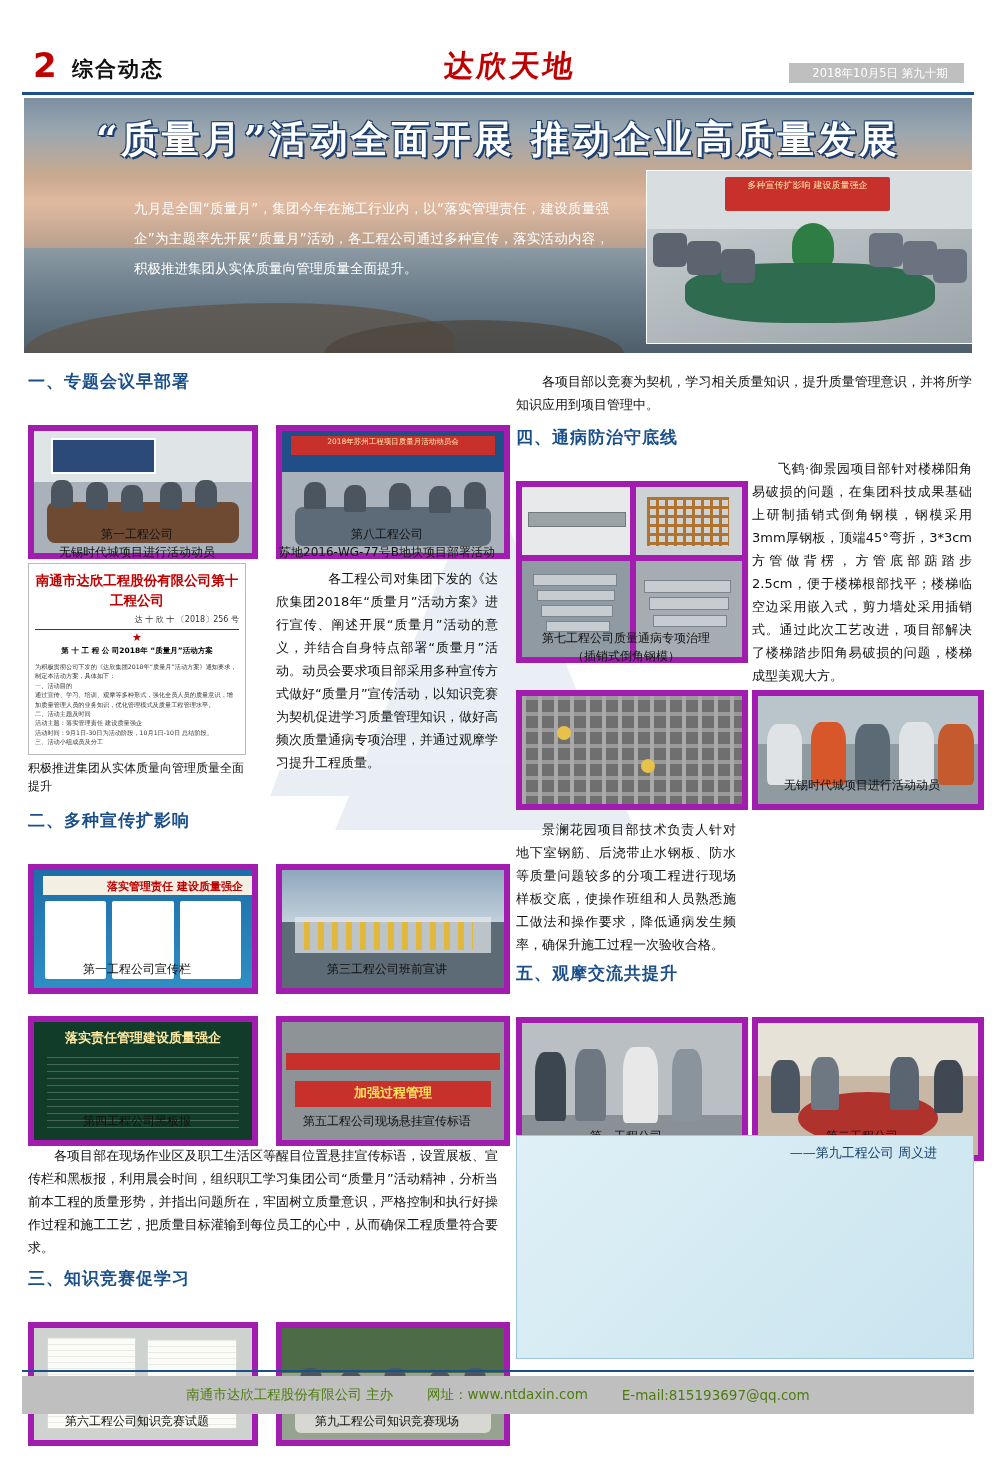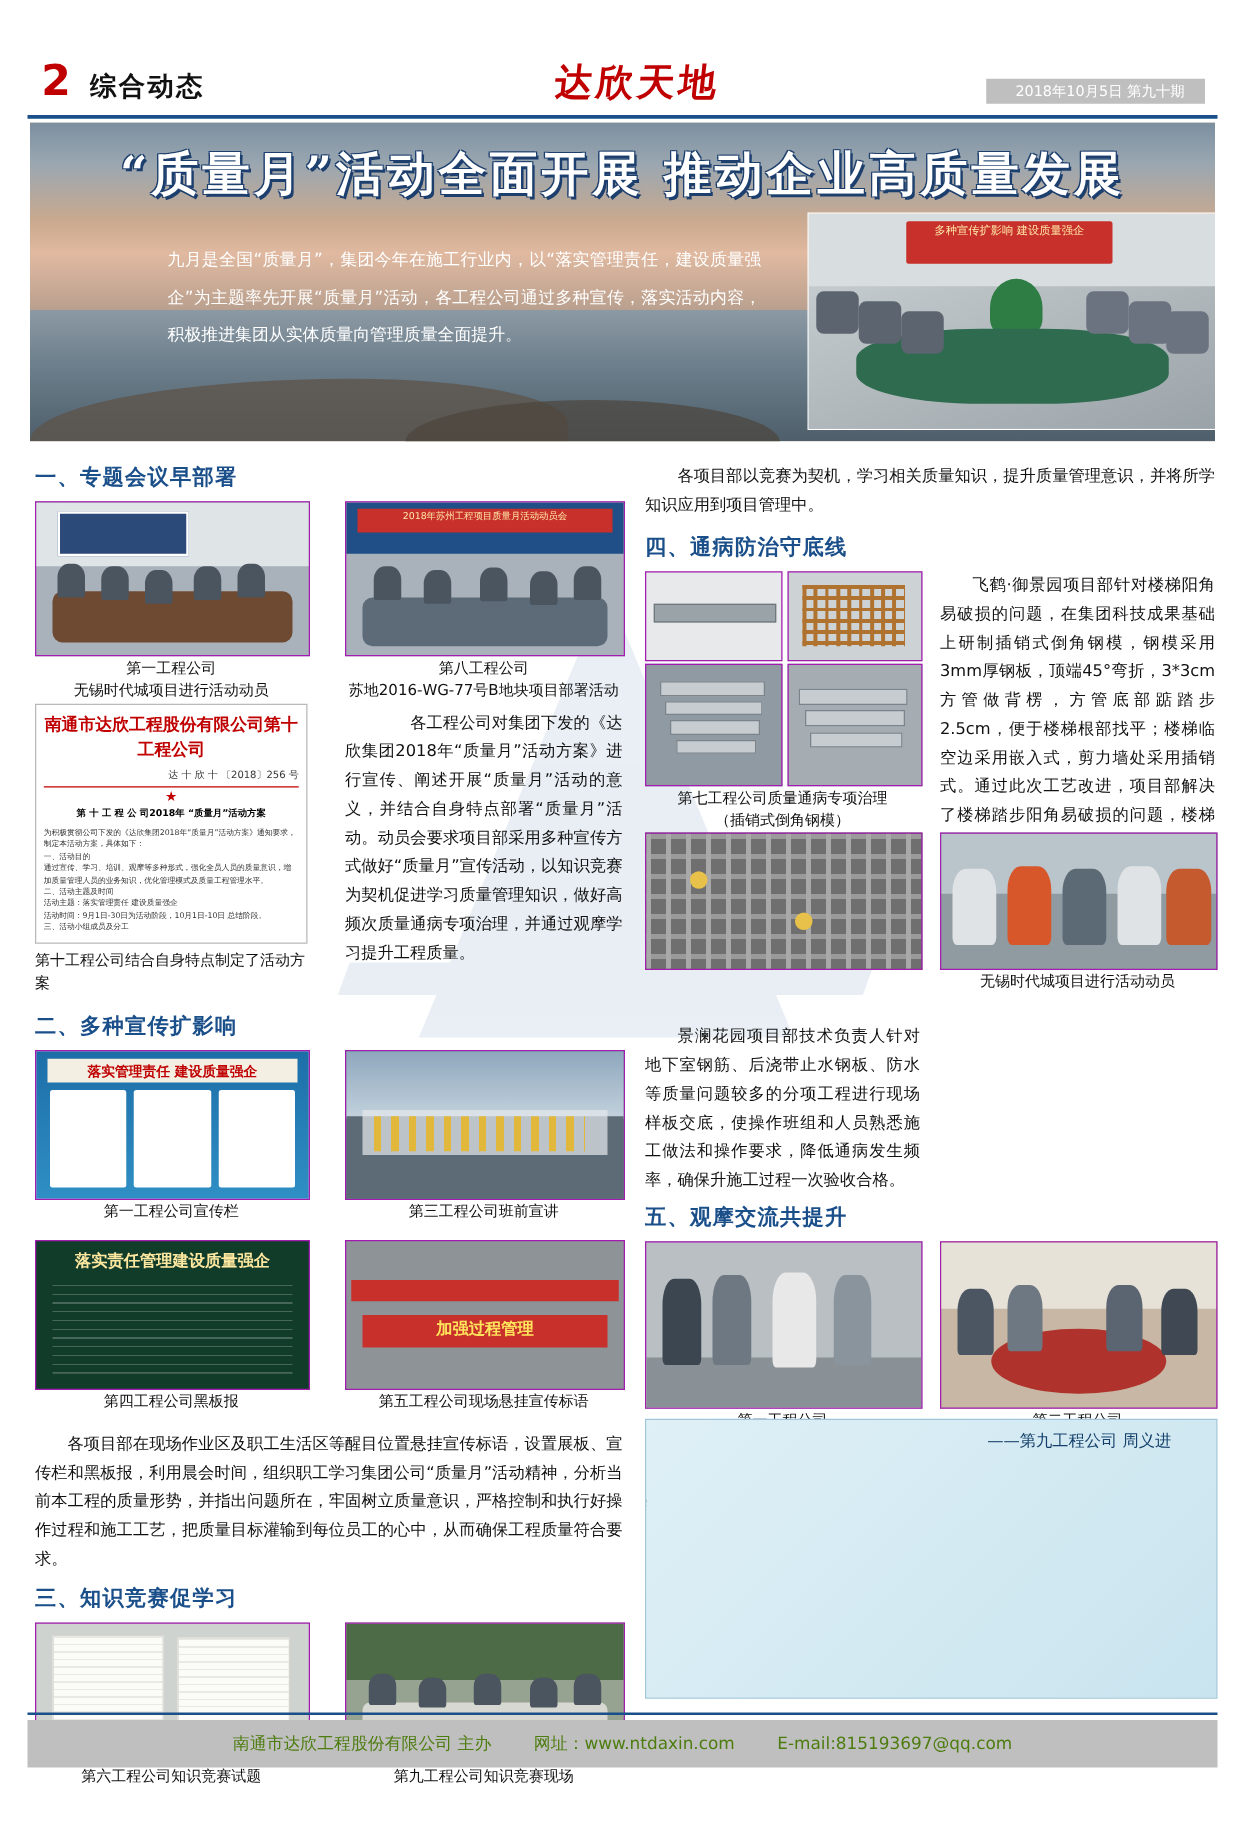--- a/index.html
+++ b/index.html
@@ -63,38 +63,38 @@
   
   .col-left{position:absolute;left:28px;top:370px;width:470px;}
   .col-right{position:absolute;left:516px;top:370px;width:456px;}
 
   .sec-h{font-size:17px;font-weight:bold;color:#1a4f8a;margin:0 0 8px 0;
      font-family:"DejaVu Sans","Liberation Sans",sans-serif;letter-spacing:1px;}
   .body-txt{font-size:13px;line-height:23px;color:#111;text-align:justify;text-indent:26px;
      font-family:"DejaVu Sans","Liberation Sans",sans-serif;}
   .cap{font-size:12px;line-height:18px;color:#111;text-align:center;}
 
-  .ph{position:relative;overflow:hidden;border:1px solid #a21caf;background:#c9cfd4;}
+  .ph{position:relative;overflow:hidden;border:6px solid #a21caf;background:#c9cfd4;margin-top:24px;}
 
   
   .mtg{background:#a9b2ba;}
   .mtg .wall{position:absolute;left:0;top:0;width:100%;height:42%;background:#dfe4e7;}
   .mtg .screen{position:absolute;left:8%;top:6%;width:46%;height:26%;background:#2b4a7a;border:2px solid #fff;}
   .mtg .tbl{position:absolute;left:6%;top:58%;width:88%;height:34%;background:#6f4a33;border-radius:8px;}
   .mtg .person{position:absolute;width:10%;height:22%;background:#4a5560;border-radius:40% 40% 10% 10%;}
 
   .redbox{border:1px solid #b9b9b9;background:#fff;}
   .doc-title{color:#c00000;font-weight:bold;text-align:center;font-size:13.5px;line-height:20px;}
   .doc-sub{text-align:center;font-size:8px;color:#333;line-height:12px;}
   .doc-star{text-align:center;color:#c00000;font-size:11px;line-height:12px;}
   .doc-line{font-size:6.2px;line-height:9.4px;color:#333;}
 
   .cn-board{background:linear-gradient(#1d6ea8,#2f8fc4);}
   .cn-board .hdr{position:absolute;left:4%;top:5%;width:92%;height:16%;background:#f3efe2;color:#c00000;
-     font-size:11px;font-weight:bold;text-align:center;line-height:200%;}
+     font-size:11px;font-weight:bold;text-align:center;line-height:200%;padding-left:32px;}
   .cn-board .cell{position:absolute;background:#ffffff;border-radius:2px;}
 
   .blackboard{background:#123c2a;}
   .blackboard .t{position:absolute;left:0;top:6%;width:100%;text-align:center;color:#ffe9a0;font-size:13px;font-weight:bold;}
   .blackboard .txt{position:absolute;left:6%;top:30%;width:88%;height:60%;
      background:repeating-linear-gradient(180deg,rgba(255,255,255,.22) 0 1px,transparent 1px 7px);}
 
   .banner-red{background:#8e9398;}
   .banner-red .b1{position:absolute;left:2%;top:26%;width:96%;height:15%;background:#c8302b;}
   .banner-red .b2{position:absolute;left:6%;top:50%;width:88%;height:22%;background:#c8302b;
@@ -216,21 +216,21 @@
         <div class="doc-star">★</div>
         <div style="text-align:center;font-size:7.5px;font-weight:bold;line-height:14px;">第 十 工 程 公 司2018年 “质量月”活动方案</div>
         <div class="doc-line" style="margin-top:4px;">为积极贯彻公司下发的《达欣集团2018年“质量月”活动方案》通知要求，制定本活动方案，具体如下：</div>
         <div class="doc-line">一、活动目的</div>
         <div class="doc-line">通过宣传、学习、培训、观摩等多种形式，强化全员人员的质量意识，增加质量管理人员的业务知识，优化管理模式及质量工程管理水平。</div>
         <div class="doc-line">二、活动主题及时间</div>
         <div class="doc-line">活动主题：落实管理责任  建设质量强企</div>
         <div class="doc-line">活动时间：9月1日-30日为活动阶段，10月1日-10日 总结阶段。</div>
         <div class="doc-line">三、活动小组成员及分工</div>
       </div>
-      <div class="cap" style="position:absolute;left:0;top:196px;width:218px;text-align:left;">第十工程公司结合自身特点制定了活动方案</div>
+      <div class="cap" style="position:absolute;left:0;top:196px;width:218px;text-align:left;">积极推进集团从实体质量向管理质量全面提升</div>
       <div class="body-txt" style="position:absolute;left:248px;top:4px;width:222px;">
         　　各工程公司对集团下发的《达欣集团2018年“质量月”活动方案》进行宣传、阐述开展“质量月”活动的意义，并结合自身特点部署“质量月”活动。动员会要求项目部采用多种宣传方式做好“质量月”宣传活动，以知识竞赛为契机促进学习质量管理知识，做好高频次质量通病专项治理，并通过观摩学习提升工程质量。
       </div>
     </div>
 
     <div class="sec-h" style="margin-top:6px;">二、多种宣传扩影响</div>
 
     <div style="position:relative;height:148px;">
       <div class="ph cn-board" style="position:absolute;left:0;top:0;width:218px;height:118px;">
         <div class="hdr">落实管理责任   建设质量强企</div>

